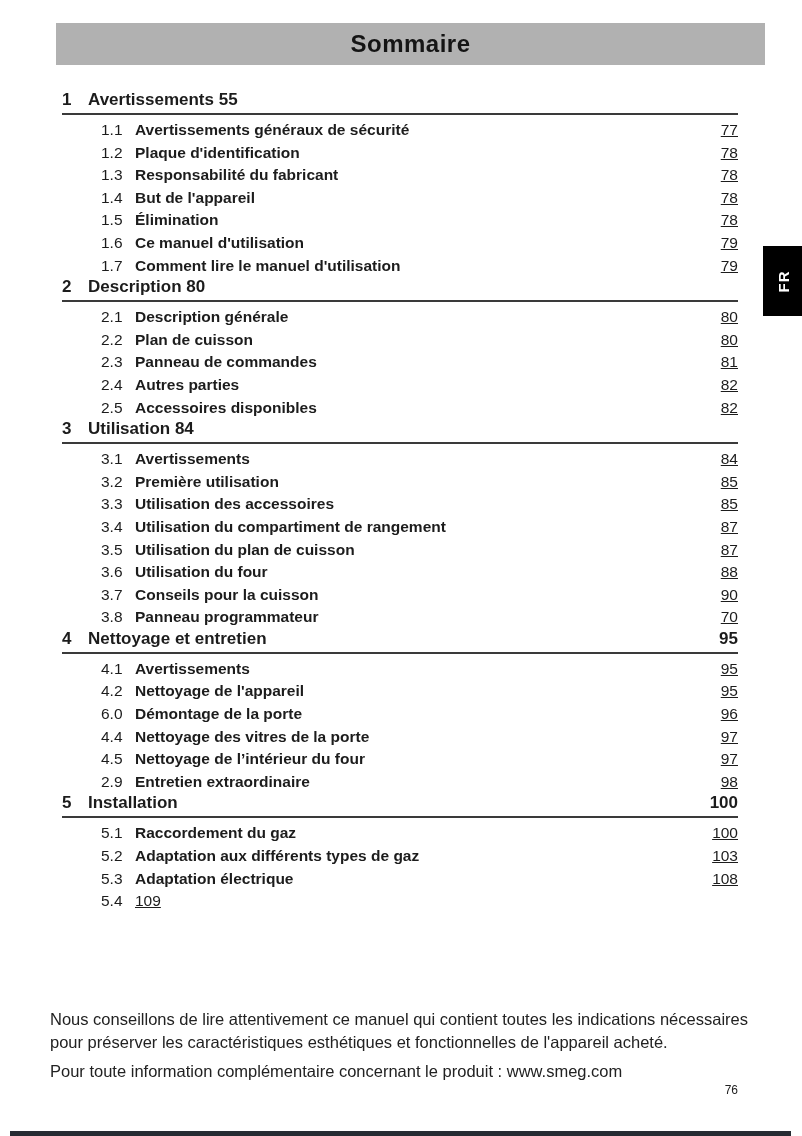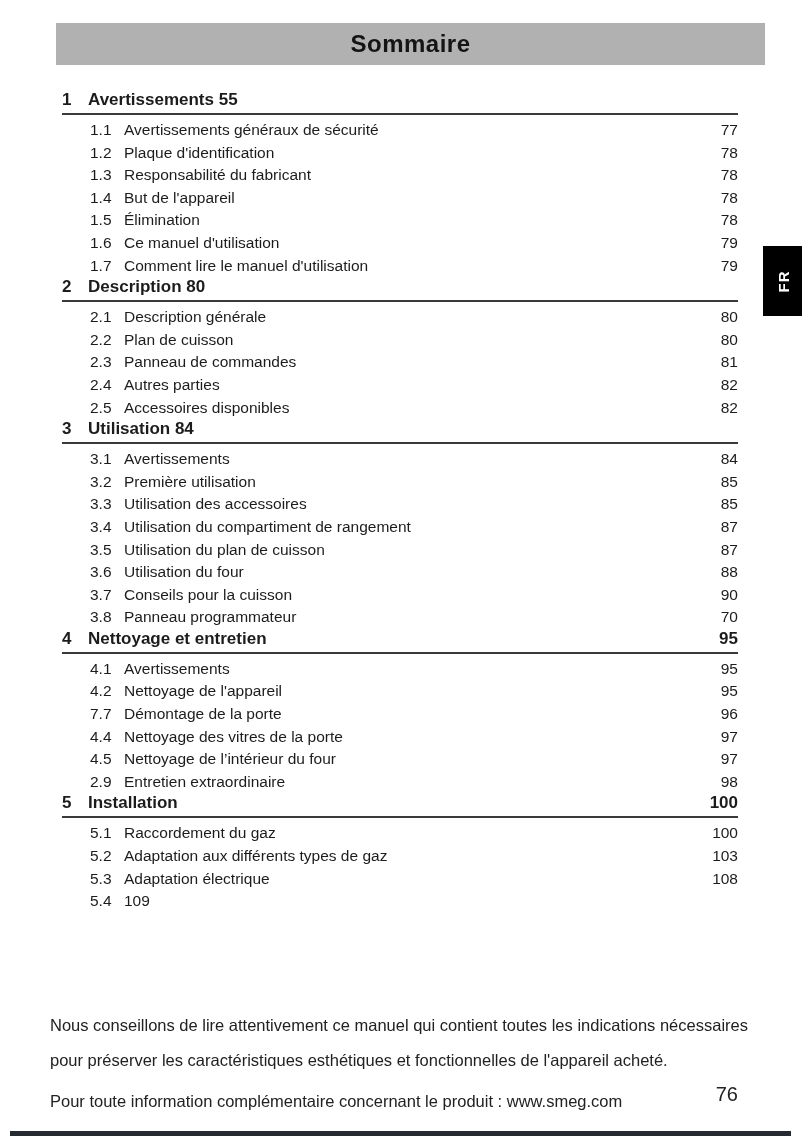--- a/index.html
+++ b/index.html
@@ -19,26 +19,26 @@
   .fr-tab span{transform:rotate(-90deg);color:#ffffff;font-weight:bold;font-size:15px;letter-spacing:1px;}
   .toc{position:absolute;left:62px;top:90px;width:676px;}
   .sec-head{
     display:flex;align-items:baseline;font-weight:bold;font-size:17px;line-height:20px;
     padding-bottom:3px;border-bottom:2px solid #3a3a3a;margin-bottom:4px;
   }
   .sec-num{width:26px;flex:0 0 26px;}
   .sec-title{flex:1;}
   .sec-page{flex:0 0 auto;}
   .row{display:flex;align-items:baseline;font-size:15.5px;line-height:22.6px;}
-  .row .num{flex:0 0 34px;margin-left:28px;}
-  .row .title{flex:1;}
-  .row .pg{flex:0 0 auto;}
-  .footer{position:absolute;left:50px;top:1008px;width:712px;font-size:16.5px;line-height:35px;color:#222;}
+  .row .num{flex:0 0 34px;margin-left:39px;}
+  .row .title{flex:1;font-weight:bold;}
+  .row .pg{flex:0 0 auto;text-decoration:underline;}
+  .footer{position:absolute;left:50px;top:1008px;width:712px;font-size:16.5px;line-height:23px;color:#222;}
   .footer .p2{margin-top:6px;}
-  .page-num{position:absolute;top:1083px;right:64px;font-size:20px;color:#222;}
+  .page-num{position:absolute;top:1083px;right:64px;font-size:12px;color:#222;}
   .bottom-bar{position:absolute;left:10px;bottom:0;width:781px;height:5px;background:#262b32;}
 </style>
 </head>
 <body>
 
 <div class="header-bar">
   <span class="header-title">Sommaire</span>
 </div>
 
 <div class="fr-tab">
@@ -174,21 +174,21 @@
         <span class="num">4.1</span>
         <span class="title">Avertissements</span>
         <span class="pg">95</span>
       </div>
       <div class="row">
         <span class="num">4.2</span>
         <span class="title">Nettoyage de l'appareil</span>
         <span class="pg">95</span>
       </div>
       <div class="row">
-        <span class="num">7.7</span>
+        <span class="num">6.0</span>
         <span class="title">Démontage de la porte</span>
         <span class="pg">96</span>
       </div>
       <div class="row">
         <span class="num">4.4</span>
         <span class="title">Nettoyage des vitres de la porte</span>
         <span class="pg">97</span>
       </div>
       <div class="row">
         <span class="num">4.5</span>

